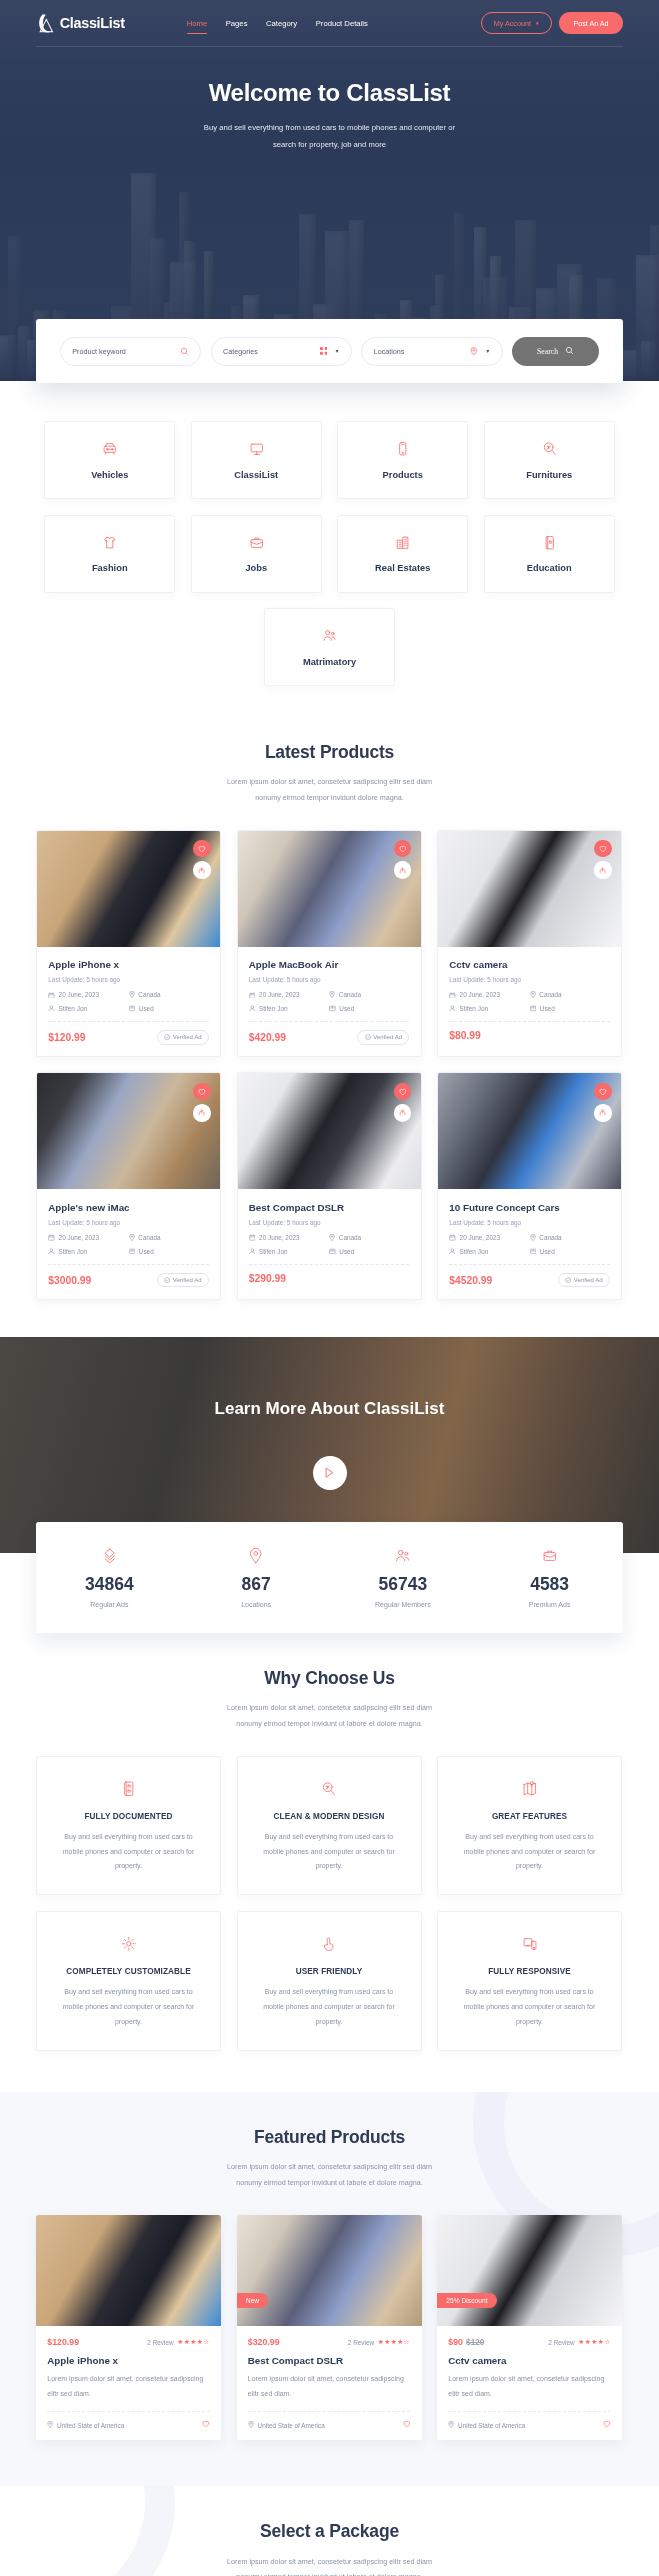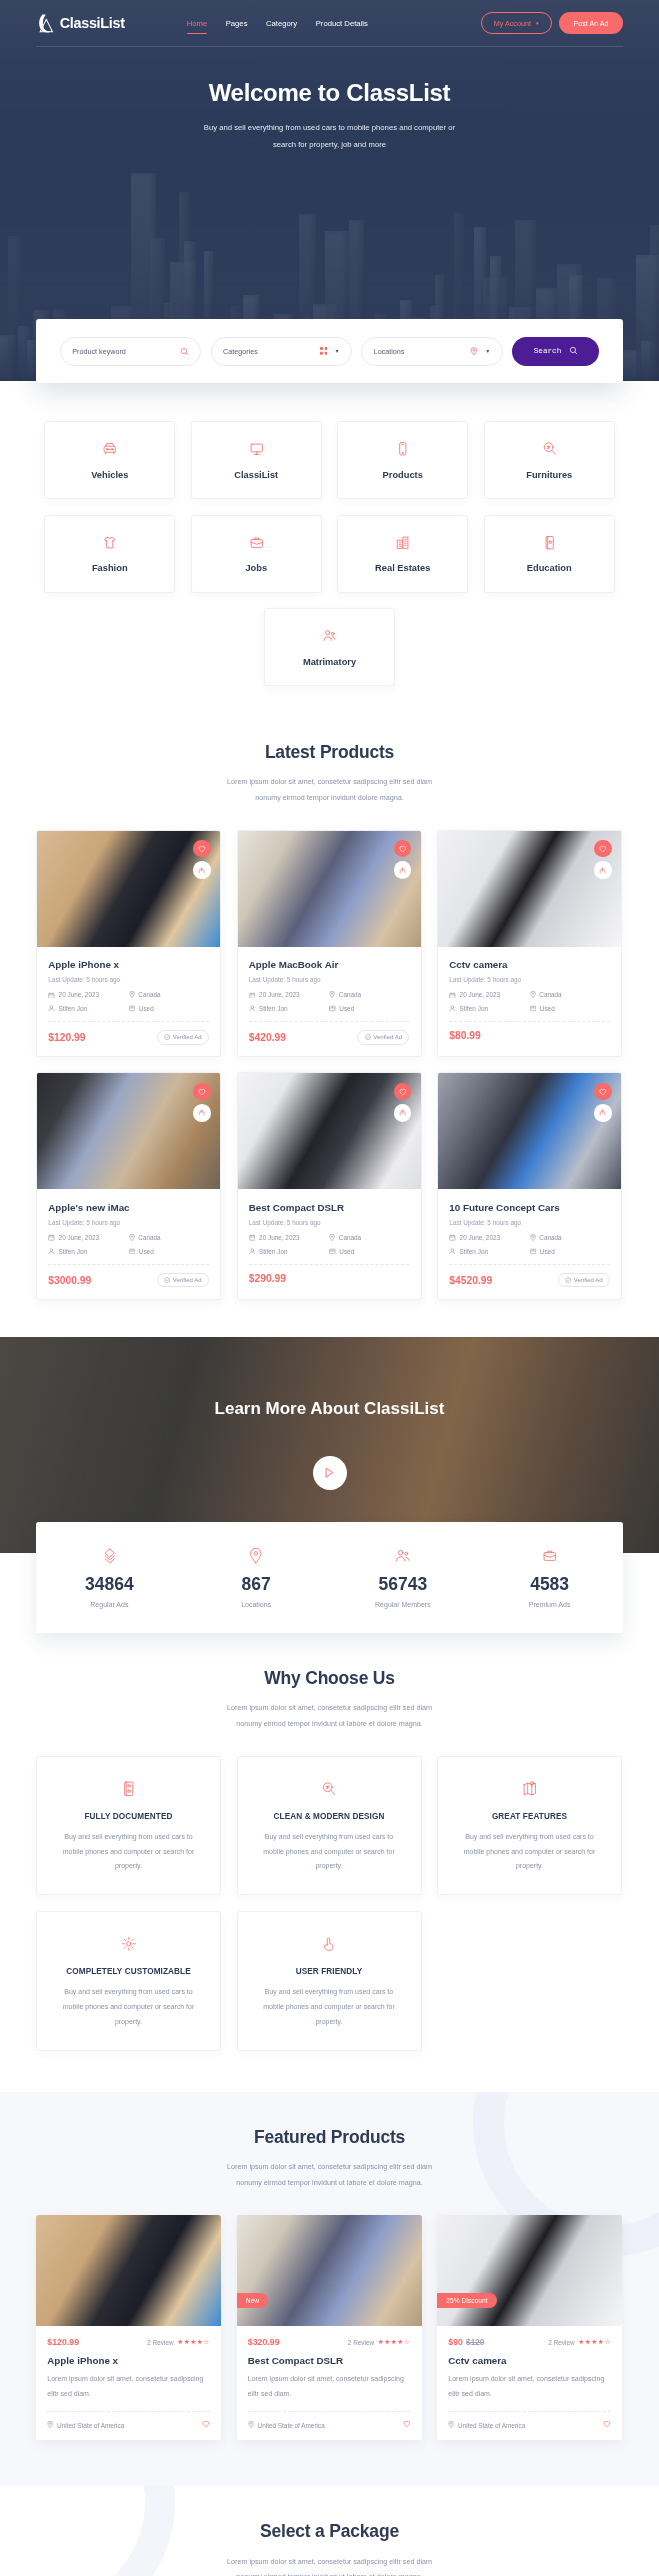--- a/index.html
+++ b/index.html
@@ -77,24 +77,24 @@
   }
   .sfield {
     flex: 1; height: 29px; border: 0.5px solid #e8eaef; border-radius: 20.6px;
     display: flex; align-items: center; padding: 0 11.3px; gap: 5.2px;
     background: #fff; position: relative;
   }
   .sfield span.lbl { font-size: 7.2px; color: #55607a; flex: 1; }
   .sfield .ic { color: #f96a6a; display: flex; }
   .caret { color: #4a5570; font-size: 5.2px; margin-left: 2.1px; }
   .btn-search {
-    background: #4c1d95; color: #fff; border: none; border-radius: 20.6px;
+    background: #737373; color: #fff; border: none; border-radius: 20.6px;
     height: 29px; width: 87px; font-size: 7.7px; cursor: pointer;
     display: flex; align-items: center; justify-content: center; gap: 7.2px;
-    font-family: Liberation Mono, monospace;
+    font-family: Liberation Serif, serif;
   }
 
   
   .cats { padding: 38px 0 20.6px; }
   .cat-grid { display: flex; flex-wrap: wrap; gap: 15.5px; justify-content: center; align-items: flex-end; }
   .cat-card {
     width: 131px; height: 78px; background: #fff;
     border: 0.5px solid #eef0f4; border-radius: 2.6px;
     display: flex; flex-direction: column; align-items: center; justify-content: center;
     gap: 10.3px; cursor: pointer;
@@ -915,20 +915,32 @@
  </div>
  <div class="why-card">
    <span class="ic">
             <svg width="17.5" height="17.5" viewBox="0 0 34 34" fill="none" stroke="currentColor" stroke-width="1.6" stroke-linejoin="round" stroke-linecap="round">
               <path d="M14 19V8.5a2.5 2.5 0 0 1 5 0V17l2.5.5c2.5.5 3.5 2 3.5 4.5v2c0 3.5-2.5 6-6.5 6h-2c-3.3 0-5.5-2-6.5-4.5l-1.5-4c-.6-1.6 1.4-3 2.6-1.6L14 19Z"></path>
             </svg>
           </span>
    <div class="t">USER FRIENDLY</div>
    <div class="d">Buy and sell everything from used cars to mobile phones and computer or search for property.</div>
  </div>
+ <div class="why-card">
+   <span class="ic">
+            <svg width="17.5" height="17.5" viewBox="0 0 34 34" fill="none" stroke="currentColor" stroke-width="1.6" stroke-linejoin="round" stroke-linecap="round">
+              <rect x="6" y="7" width="15" height="14" rx="2"></rect>
+              <rect x="21" y="12" width="8" height="16" rx="2"></rect>
+              <path d="M10 21h6"></path>
+              <circle cx="25" cy="25" r=".9" fill="currentColor"></circle>
+            </svg>
+          </span>
+   <div class="t">FULLY RESPONSIVE</div>
+   <div class="d">Buy and sell everything from used cars to mobile phones and computer or search for property.</div>
+ </div>
       </div>
   </div>
 </section>
 
 <section class="featured-sec">
   <div class="featured-blob"></div>
   <div class="container">
     <div class="sec-head">
       <h2 class="sec-title">Featured Products</h2>
       <p class="sec-desc">Lorem ipsum dolor sit amet, consetetur sadipscing elitr sed diam nonumy eirmod tempor invidunt ut labore et dolore magna.</p>

